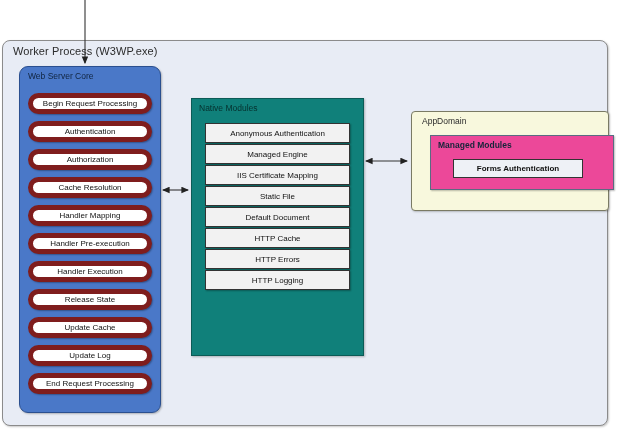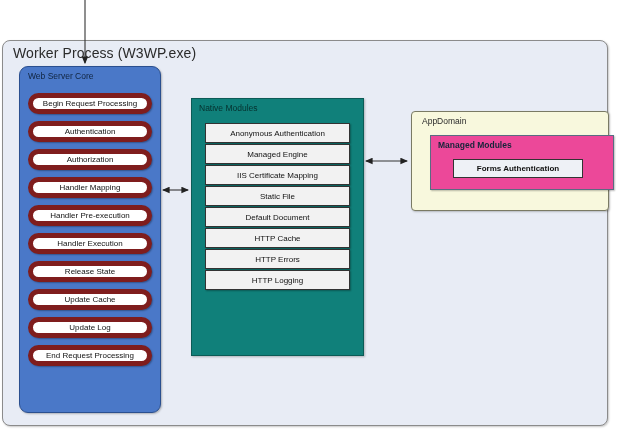--- a/index.html
+++ b/index.html
@@ -9,21 +9,21 @@
   #canvas{position:absolute;left:0;top:0;width:624px;height:440px;}
 
   
   .worker-process{
     position:absolute;left:2px;top:40px;width:606px;height:386px;
     background:#e8ecf5;border:1px solid #8b8b8b;border-radius:8px;
     box-sizing:border-box;
     box-shadow:1px 1px 2px rgba(0,0,0,.22);
   }
   .worker-label{
-    position:absolute;left:10px;top:4px;font-size:14px;color:#2b2b2b;
+    position:absolute;left:10px;top:4px;font-size:11px;color:#2b2b2b;
     letter-spacing:.1px;white-space:nowrap;text-align:center;
   }
 
   
   .web-server-core{
     position:absolute;left:18px;top:65px;width:142px;height:347px;
     background:#4a78c8;border:1px solid #2a4f8f;border-radius:9px;
     box-sizing:border-box;
     box-shadow:1px 1px 2px rgba(0,0,0,.25);
     text-decoration:underline;
@@ -104,20 +104,21 @@
 
   <div class="worker-process">
     <span class="worker-label">Worker Process (W3WP.exe)</span>
 
     <div class="web-server-core" style="left:16px;top:25px;">
       <span class="wsc-label">Web Server Core</span>
       <div class="pill-list">
         <div class="pill">Begin Request Processing</div>
         <div class="pill">Authentication</div>
         <div class="pill">Authorization</div>
+        <div class="pill">Cache Resolution</div>
         <div class="pill">Handler Mapping</div>
         <div class="pill">Handler Pre-execution</div>
         <div class="pill">Handler Execution</div>
         <div class="pill">Release State</div>
         <div class="pill">Update Cache</div>
         <div class="pill">Update Log</div>
         <div class="pill">End Request Processing</div>
       </div>
     </div>
 

